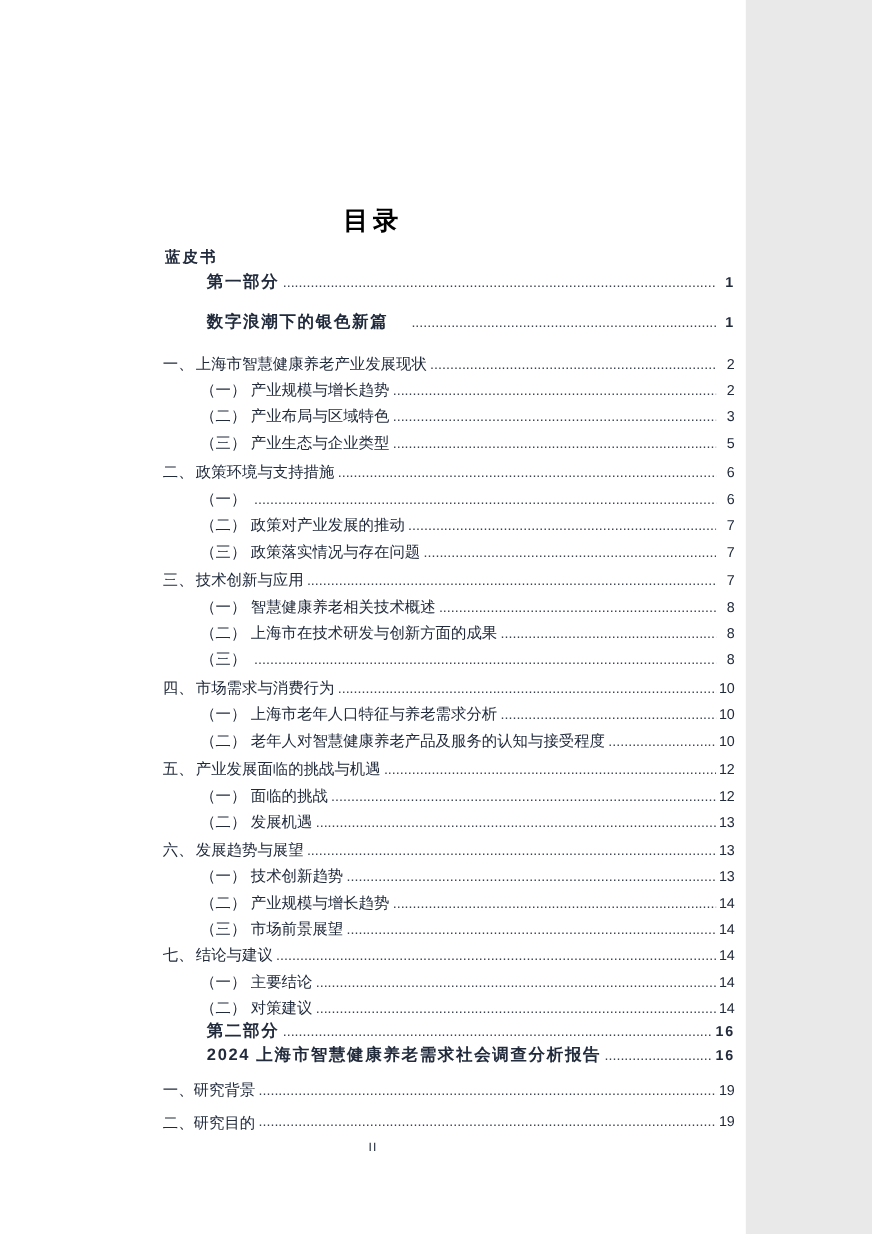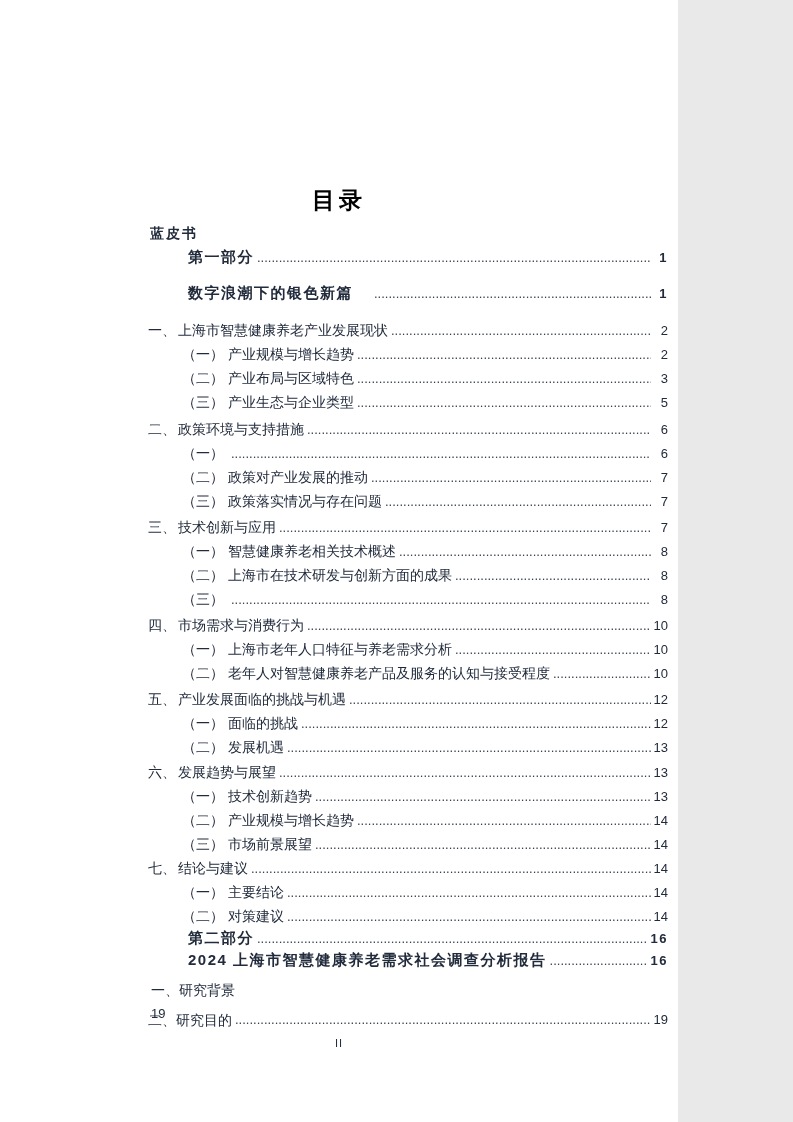--- a/index.html
+++ b/index.html
@@ -226,21 +226,21 @@
       <div class="row bold part" style="margin-top: -2px;">
         <span class="label">第二部分</span>
         <span class="dots"></span>
         <span class="pg">16</span>
       </div>
       <div class="row bold part" style="margin-top: -2px;">
         <span class="label">2024 上海市智慧健康养老需求社会调查分析报告</span>
         <span class="dots"></span>
         <span class="pg">16</span>
       </div>
-      <div class="row" style="margin-top: 6px; flex-direction: column;">
+      <div class="row" style="margin-top: 6px;">
         <span class="label">一、研究背景</span>
         <span class="dots"></span>
         <span class="pg">19</span>
       </div>
       <div class="row" style="margin-top: 6px; align-items: flex-end;">
         <span class="label">二、研究目的</span>
         <span class="dots"></span>
         <span class="pg">19</span>
       </div>
     </div>

